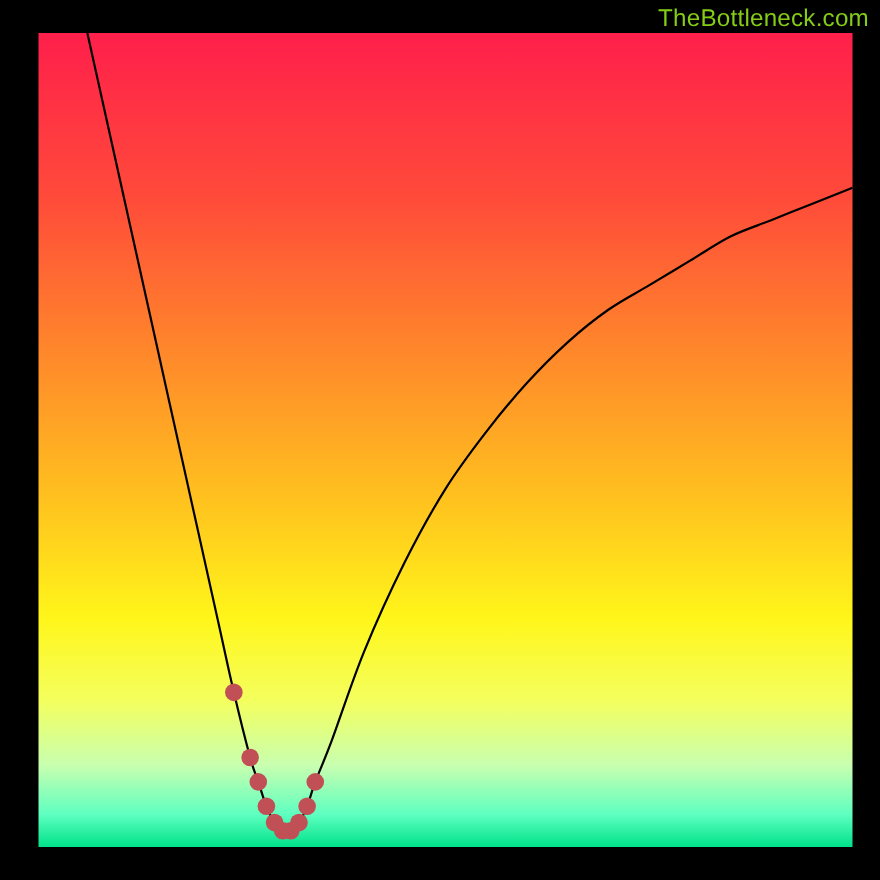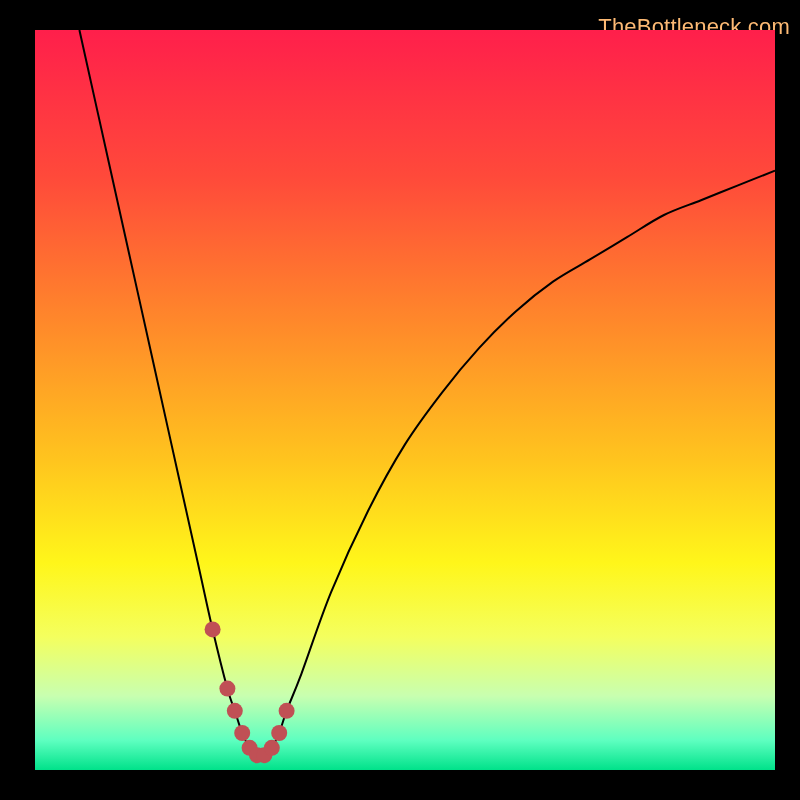--- a/index.html
+++ b/index.html
@@ -16,26 +16,25 @@
     top: 0;
     left: 0;
     width: 800px;
     height: 800px;
     background: #000;
   }
   .watermark {
     position: absolute;
     top: 4px;
     right: 10px;
-    color: #fdba74;
+    color: #84cc16;
     font-size: 22px;
     letter-spacing: 0.2px;
     font-weight: 400;
     user-select: none;
-    margin-top: 10px;
   }
   svg {
     position: absolute;
     top: 0;
     left: 0;
   }
 </style>
 </head>
 <body>
 

